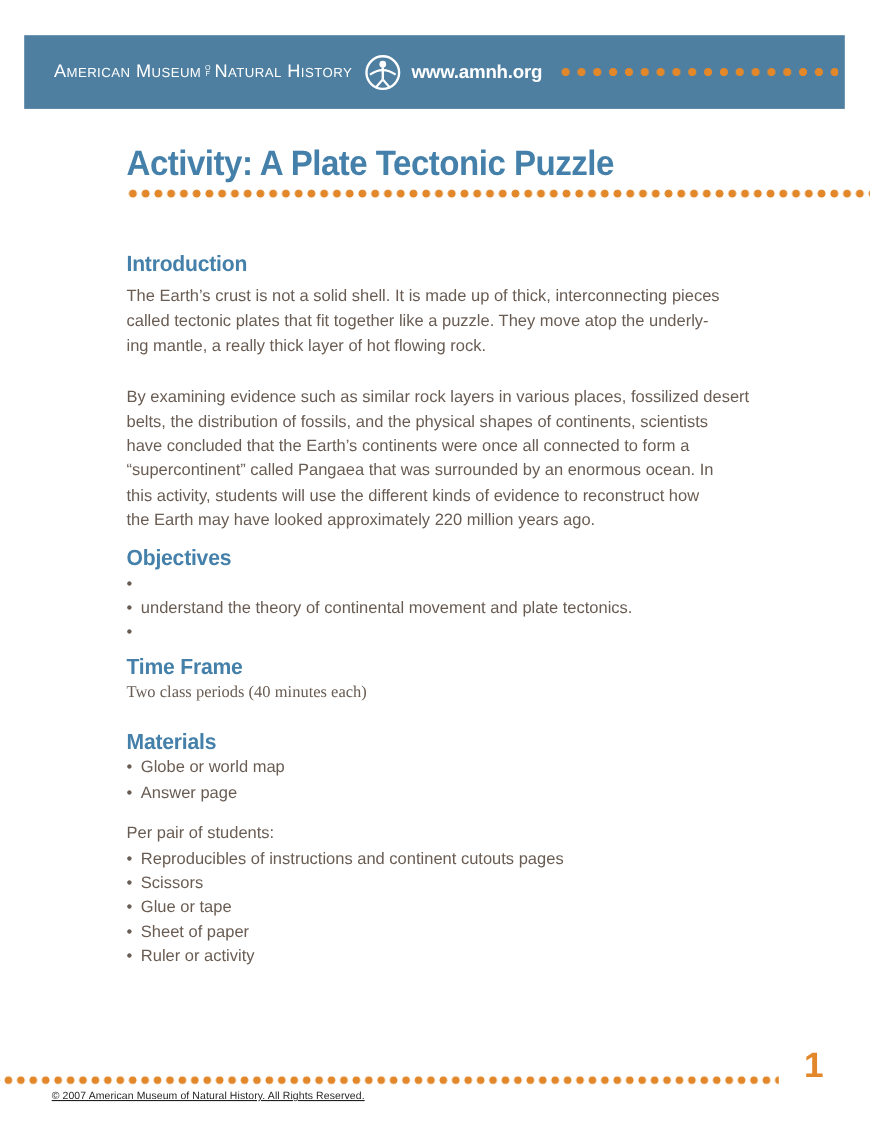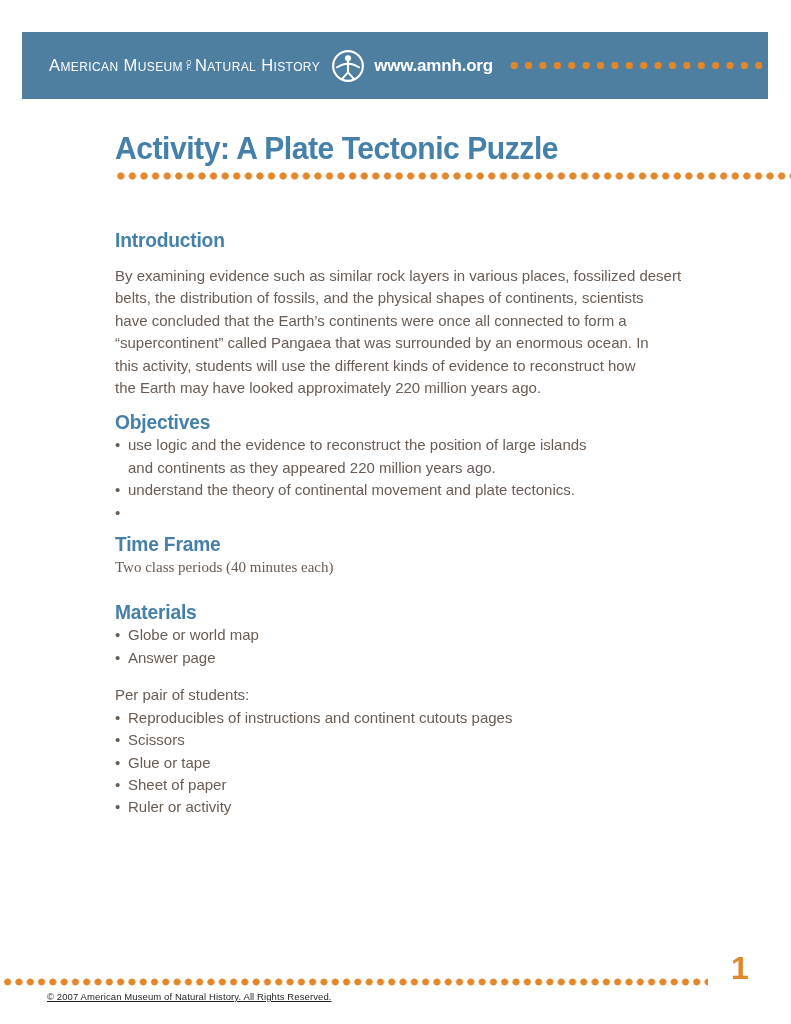--- a/index.html
+++ b/index.html
@@ -100,21 +100,21 @@
   h2.h-obj   { margin-top: 11px; }
   h2.h-tf    { margin-top: 8px; }
   h2.h-mat   { margin-top: 22px; }
   p, .bullet {
     font-size: 15px;
     line-height: 22.4px;
     color: #695c53;
   }
   p { white-space: pre-line; }
   p.p1   { margin-top: 7px; }
-  p.p2   { margin-top: 13px; }
+  p.p2   { margin-top: 24px; }
   p.lead { margin-top: 2px; }
   p.pair { margin-top: 15px; }
   p.tf-text { margin-top: 0; font-family: Liberation Serif, serif; }
   .bullet { display: flex; }
   .b-dot  { width: 13px; flex: none; }
   .b-text { white-space: pre-line; }
 
   
   .fdots {
     position: absolute;
@@ -159,32 +159,33 @@
     <div class="site">www.amnh.org</div>
     <div class="hdots"></div>
   </header>
 
   <main class="content">
 
     <h1>Activity: A Plate Tectonic Puzzle</h1>
     <div class="tdots"></div>
 
     <h2 class="h-intro">Introduction</h2>
+    <p class="p1">The Earth’s crust is not a solid shell. It is made up of thick, interconnecting pieces
+called tectonic plates that fit together like a puzzle. They move atop the underly-
+ing mantle, a really thick layer of hot flowing rock.</p>
     <p class="p2">By examining evidence such as similar rock layers in various places, fossilized desert
 belts, the distribution of fossils, and the physical shapes of continents, scientists
 have concluded that the Earth’s continents were once all connected to form a
 “supercontinent” called Pangaea that was surrounded by an enormous ocean. In
 this activity, students will use the different kinds of evidence to reconstruct how
 the Earth may have looked approximately 220 million years ago.</p>
 
     <h2 class="h-obj">Objectives</h2>
     <div class="bullet">
       <span class="b-dot">•</span>
-      <span class="b-text">use logic and the evidence to reconstruct the position of large islands
-and continents as they appeared 220 million years ago.</span>
     </div>
     <div class="bullet">
       <span class="b-dot">•</span>
       <span class="b-text">understand the theory of continental movement and plate tectonics.</span>
     </div>
     <div class="bullet">
       <span class="b-dot">•</span>
     </div>
 
     <h2 class="h-tf">Time Frame</h2>

